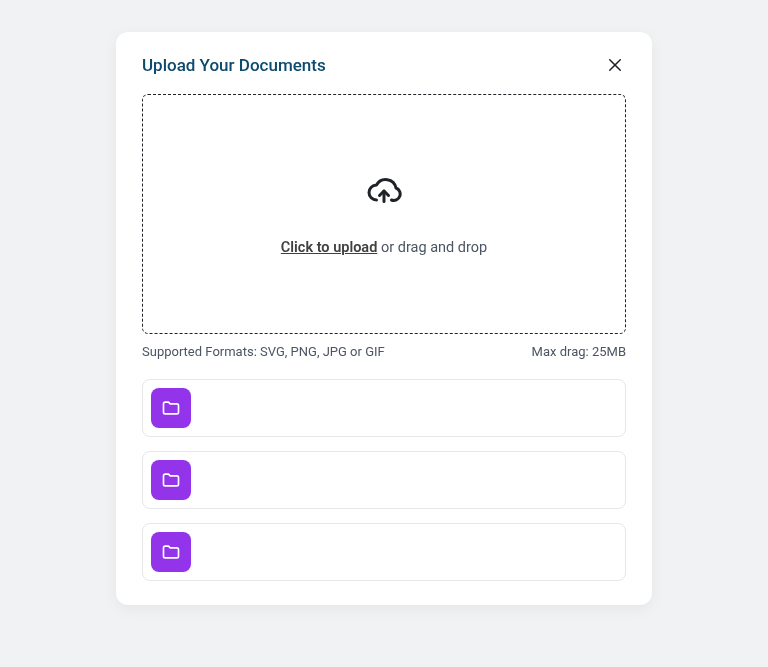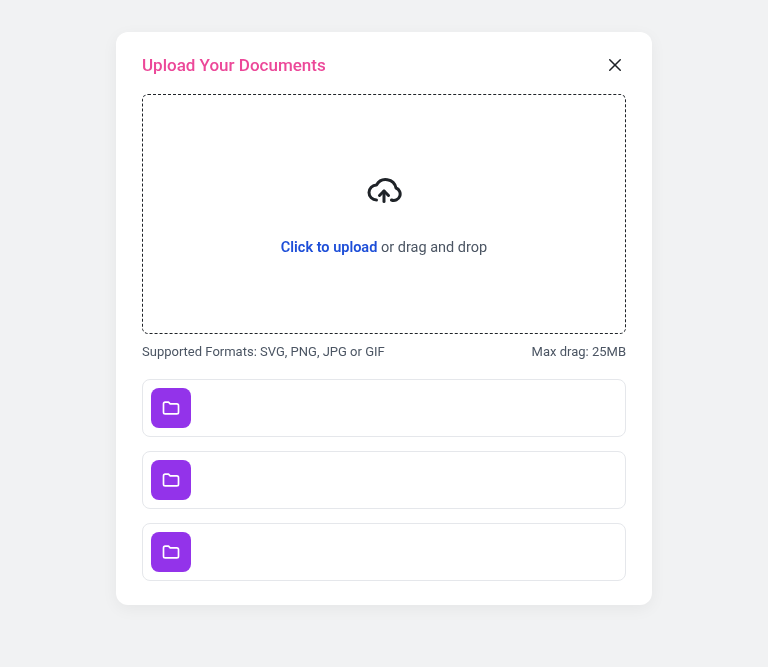--- a/index.html
+++ b/index.html
@@ -26,21 +26,21 @@
     }
     .modal-header {
       display: flex;
       justify-content: space-between;
       align-items: center;
       margin-bottom: 18px;
     }
     .modal-title {
       font-size: 17px;
       font-weight: 500;
-      color: #ec4899;
+      color: #0c4a6e;
     }
     .close-btn {
       background: none;
       border: none;
       cursor: pointer;
       padding: 2px;
       display: flex;
       align-items: center;
       justify-content: center;
     }
@@ -66,21 +66,22 @@
       width: 36px;
       height: 36px;
       stroke: #1f2328;
     }
     .dropzone-text {
       font-size: 14.5px;
       color: #4b5563;
     }
     .dropzone-text .strong {
       font-weight: 600;
-      color: #1d4ed8;
+      color: #404040;
+      text-decoration: underline;
     }
     .hints {
       display: flex;
       justify-content: space-between;
       font-size: 13px;
       color: #4b5563;
       margin-top: 10px;
       margin-bottom: 20px;
     }
     .rows {

